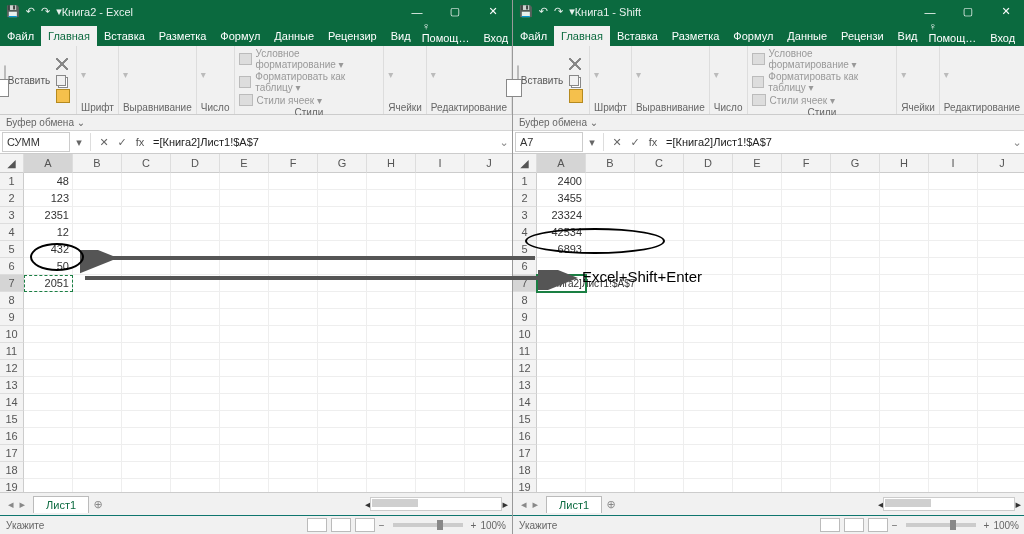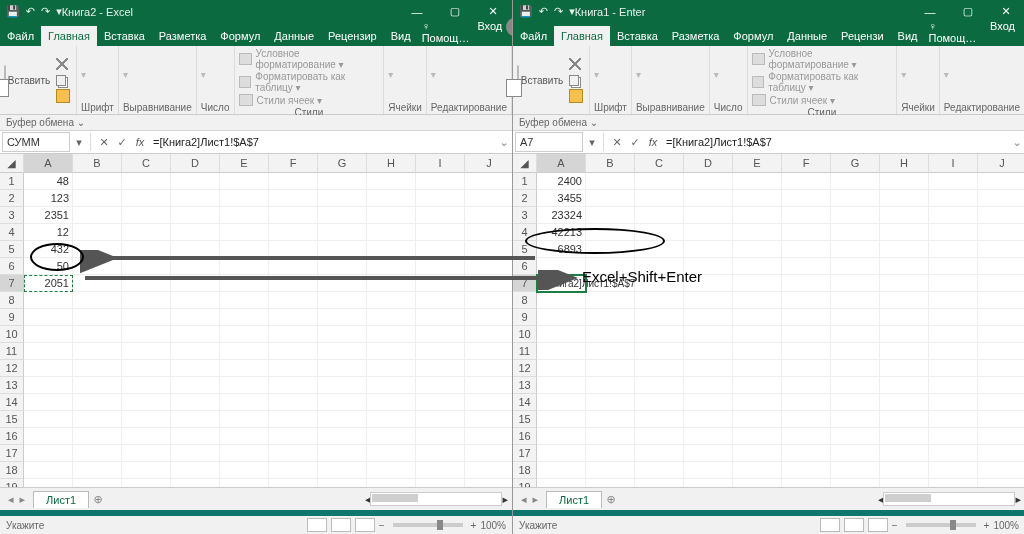--- a/index.html
+++ b/index.html
@@ -11,21 +11,21 @@
   .titlebar .qat{display:flex;align-items:center;gap:6px;padding-left:6px}
   .titlebar .qat span{opacity:.9}
   .titlebar .title{flex:1;opacity:.9}
   .titlebar .wbtns{display:flex}
   .titlebar .wbtns div{width:38px;height:23px;display:flex;align-items:center;justify-content:center}
   
   .tabs{height:23px;background:#0b6a3f;color:#fff;display:flex;align-items:flex-end;font-size:11px}
   .tab{padding:4px 7px;cursor:default;white-space:nowrap}
   .tab.file{background:#0b6a3f}
   .tab.active{background:#f1f1f1;color:#0b6a3f}
-  .tabs .help{margin-left:auto;display:flex;align-items:flex-start;padding-right:6px}
+  .tabs .help{margin-left:auto;display:flex;align-items:flex-end;gap:6px;padding-right:6px}
   .tabs .help span{padding:2px 4px}
   .tabs .help .avatar{width:14px;height:14px;border-radius:50%;background:#888;display:inline-block}
   
   .ribbon{height:68px;background:#f1f1f1;border-bottom:1px solid #ccc;display:flex;font-size:10px;color:#555}
   .group{display:flex;flex-direction:column;border-right:1px solid #ddd;padding:2px 4px 1px 4px}
   .group .body{flex:1;display:flex;align-items:center;gap:4px}
   .group .label{text-align:center;font-size:10px;color:#666;padding-top:1px}
   .bigbtn{display:flex;flex-direction:row;align-items:center;justify-content:center;gap:2px;width:46px}
   .paste-ico{width:26px;height:28px;background:linear-gradient(#c98b3c,#c98b3c) center/14px 20px no-repeat,#fff;border:1px solid #bbb;border-radius:3px;position:relative}
   .paste-ico::after{content:"";position:absolute;right:-4px;bottom:-3px;width:14px;height:16px;background:#fff;border:1px solid #888}
@@ -39,21 +39,21 @@
   .styles-body div{display:flex;align-items:center;gap:4px}
   .style-ico{width:12px;height:10px;background:#ddd;border:1px solid #bbb}
   
   .clip-row{height:15px;background:#f1f1f1;border-bottom:1px solid #d4d4d4;font-size:10px;color:#666;display:flex;align-items:center;padding-left:6px}
   
   .fbar{height:22px;background:#fff;border-bottom:1px solid #ccc;display:flex;align-items:center;font-size:11px}
   .namebox{width:62px;height:18px;border:1px solid #ccc;margin:0 2px;padding-left:4px;display:flex;align-items:center;background:#fff}
   .fbar .drop{width:14px;text-align:center;color:#666}
   .fbar .sep{width:1px;height:18px;background:#ddd;margin:0 4px}
   .fbar .fxbtn{width:18px;text-align:center;color:#666}
-  .fbar .fxbtn.fx{font-style:italic;color:#555}
+  .fbar .fxbtn.fx{color:#555}
   .formula{flex:1;padding-left:4px;color:#222}
   .fbar .exp{width:16px;text-align:center;color:#888}
   
   .gridwrap{flex:1;overflow:hidden;position:relative;background:#fff}
   .grid{display:grid;grid-template-columns:24px repeat(10,49px);font-size:11px}
   .hd{background:#f3f3f3;border-right:1px solid #ddd;border-bottom:1px solid #ccc;height:18px;display:flex;align-items:center;justify-content:center;color:#555}
   .hd.sel{background:#d5d5d5}
   .rh{background:#f3f3f3;border-right:1px solid #ccc;border-bottom:1px solid #ddd;height:16px;display:flex;align-items:center;justify-content:center;color:#555}
   .rh.sel{background:#d5d5d5}
   .cell{border-right:1px solid #eee;border-bottom:1px solid #eee;height:16px;padding-right:3px;display:flex;align-items:center;justify-content:flex-end;background:#fff}
@@ -62,21 +62,21 @@
   .cell.marquee{outline:1.5px dashed #1a7f43;outline-offset:-1px;background:#fff}
   
   .sheettabs{height:22px;border-top:1px solid #ccc;background:#f1f1f1;display:flex;align-items:center;font-size:11px}
   .sheettabs .nav{display:flex;gap:6px;padding:0 8px;color:#888}
   .sheet{background:#fff;border:1px solid #bbb;border-bottom:none;padding:2px 12px;color:#0b6a3f}
   .sheettabs .add{width:18px;text-align:center;color:#888}
   .sheettabs .hscroll{flex:1;display:flex;align-items:center;justify-content:flex-end;padding-right:4px}
   .hscroll .bar{width:130px;height:12px;background:#fff;border:1px solid #ccc;position:relative}
   .hscroll .bar::before{content:"";position:absolute;left:1px;top:1px;width:46px;height:8px;background:#cfcfcf}
   
-  .status{height:18px;background:#f1f1f1;border-top:6px solid #0f766e;display:flex;align-items:center;font-size:10px;color:#666;padding:0 6px;gap:8px}
+  .status{height:18px;background:#f1f1f1;border-top:1px solid #0f766e;display:flex;align-items:center;font-size:10px;color:#666;padding:0 6px;gap:8px}
   .status .views{margin-left:auto;display:flex;gap:4px;align-items:center}
   .vw{width:18px;height:12px;border:1px solid #bbb;background:#fff}
   .slider{width:70px;height:4px;background:#ccc;position:relative;margin:0 4px}
   .slider::after{content:"";position:absolute;left:44px;top:-3px;width:6px;height:10px;background:#888}
   
   .ellipse{position:absolute;border:2px solid #000;border-radius:50%;pointer-events:none;z-index:10}
   .arrow-svg{position:absolute;z-index:9;pointer-events:none}
   .annot{position:absolute;font-size:15px;color:#000;z-index:11}
 </style>
 </head>
@@ -439,21 +439,21 @@
 </div>
 
 <div class="window right">
   <div class="titlebar">
     <div class="qat">
       <span>💾</span>
       <span>↶</span>
       <span>↷</span>
       <span>▾</span>
     </div>
-    <div class="title">Книга1 - Enter</div>
+    <div class="title">Книга1 - Shift</div>
     <div class="wbtns">
       <div>—</div>
       <div>▢</div>
       <div>✕</div>
     </div>
   </div>
   <div class="tabs" id="tabs-right">
       <div class="tab file">Файл</div>
       <div class="tab active">Главная</div>
       <div class="tab">Вставка</div>
@@ -580,21 +580,21 @@
         <div class="cell"></div>
         <div class="cell"></div>
         <div class="cell"></div>
         <div class="cell"></div>
         <div class="cell"></div>
         <div class="cell"></div>
         <div class="cell"></div>
         <div class="cell"></div>
         <div class="cell"></div>
         <div class="rh">4</div>
-        <div class="cell">42213</div>
+        <div class="cell">42534</div>
         <div class="cell"></div>
         <div class="cell"></div>
         <div class="cell"></div>
         <div class="cell"></div>
         <div class="cell"></div>
         <div class="cell"></div>
         <div class="cell"></div>
         <div class="cell"></div>
         <div class="cell"></div>
         <div class="rh">5</div>

